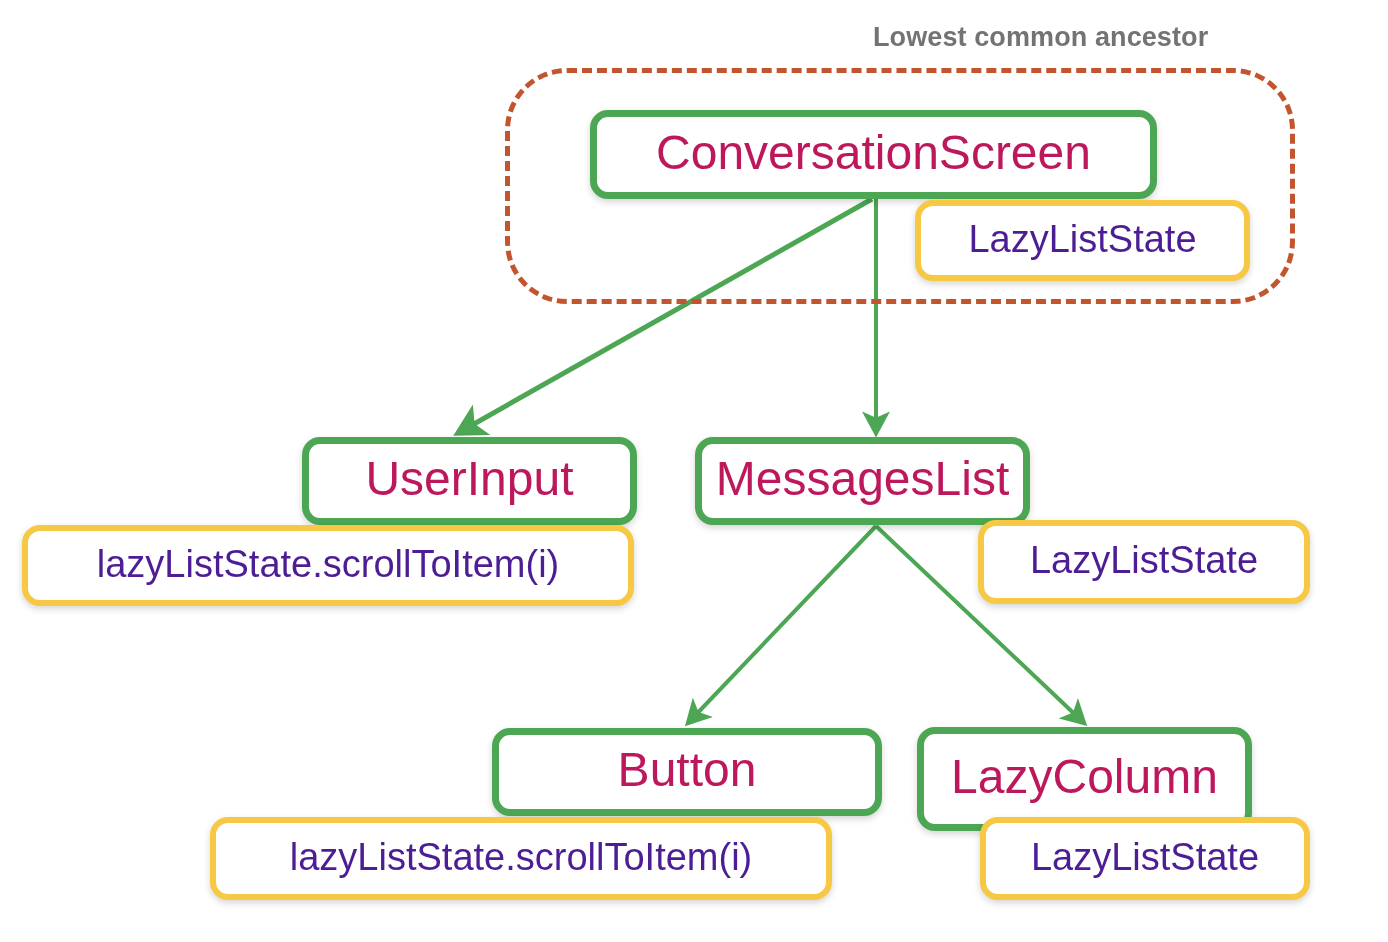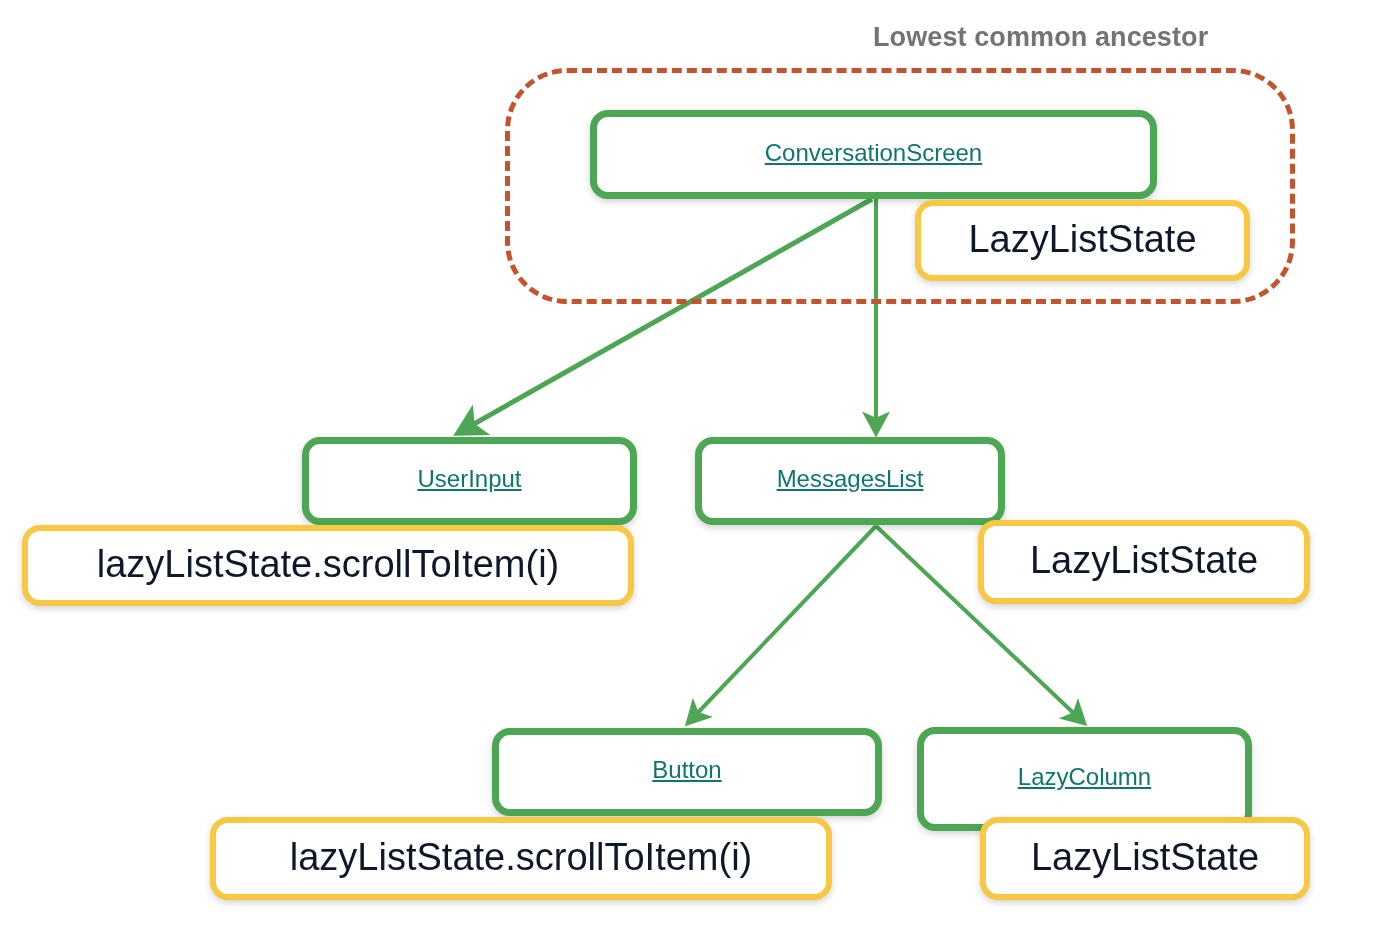--- a/index.html
+++ b/index.html
@@ -57,28 +57,27 @@
     display: flex;
     align-items: center;
     justify-content: center;
     background: #ffffff;
     border-radius: 18px;
     white-space: nowrap;
     box-shadow: 0 3px 7px rgba(0,0,0,0.17);
   }
   .node-composable {
     border: 7px solid #4CA653;
-    color: #0f766e;
-    font-size: 24px;
+    color: #be185d;
+    font-size: 48px;
     z-index: 3;
-    text-decoration: underline;
   }
   .node-state {
     border: 6px solid #F7C843;
-    color: #0f172a;
+    color: #4c1d95;
     font-size: 38px;
     z-index: 4;
   }
   .node-label {
     display: block;
     line-height: 1;
     padding-bottom: 4px;
   }
 </style>
 </head>
@@ -102,21 +101,21 @@
   <div class="lca-caption" style="left:873px; top:22px;">Lowest common ancestor</div>
 
   <div class="node node-composable" style="left:590px; top:110px; width:567px; height:89px;">
     <span class="node-label">ConversationScreen</span>
   </div>
 
   <div class="node node-composable" style="left:302px; top:437px; width:335px; height:88px;">
     <span class="node-label">UserInput</span>
   </div>
 
-  <div class="node node-composable" style="left:695px; top:437px; width:310px; height:88px;">
+  <div class="node node-composable" style="left:695px; top:437px; width:335px; height:88px;">
     <span class="node-label">MessagesList</span>
   </div>
 
   <div class="node node-composable" style="left:492px; top:728px; width:390px; height:88px;">
     <span class="node-label">Button</span>
   </div>
 
   <div class="node node-composable" style="left:917px; top:727px; width:335px; height:104px;">
     <span class="node-label">LazyColumn</span>
   </div>

